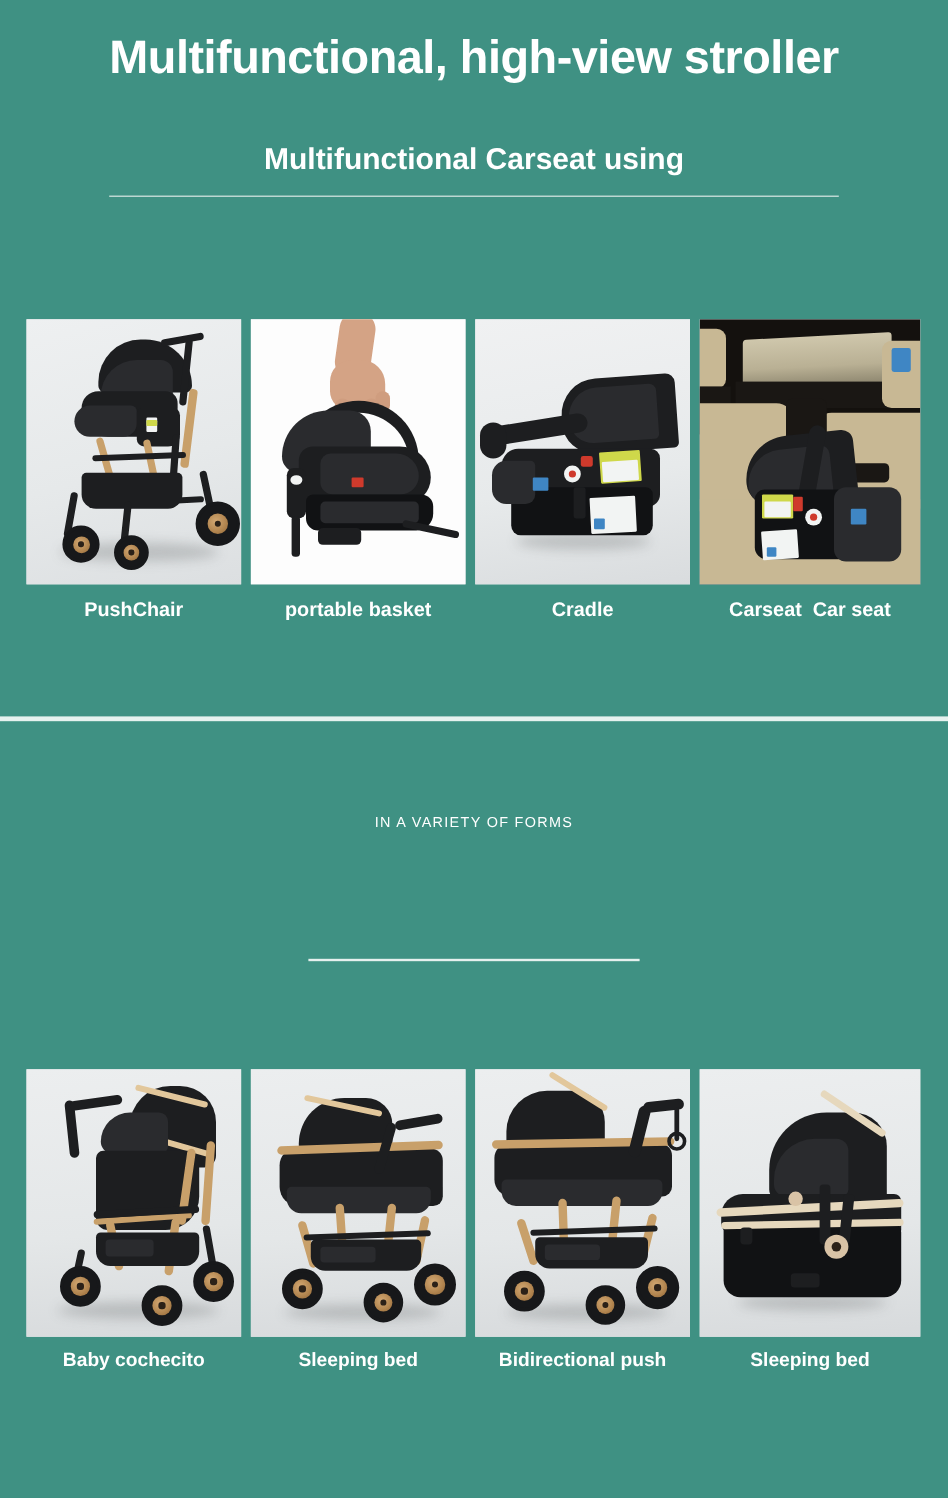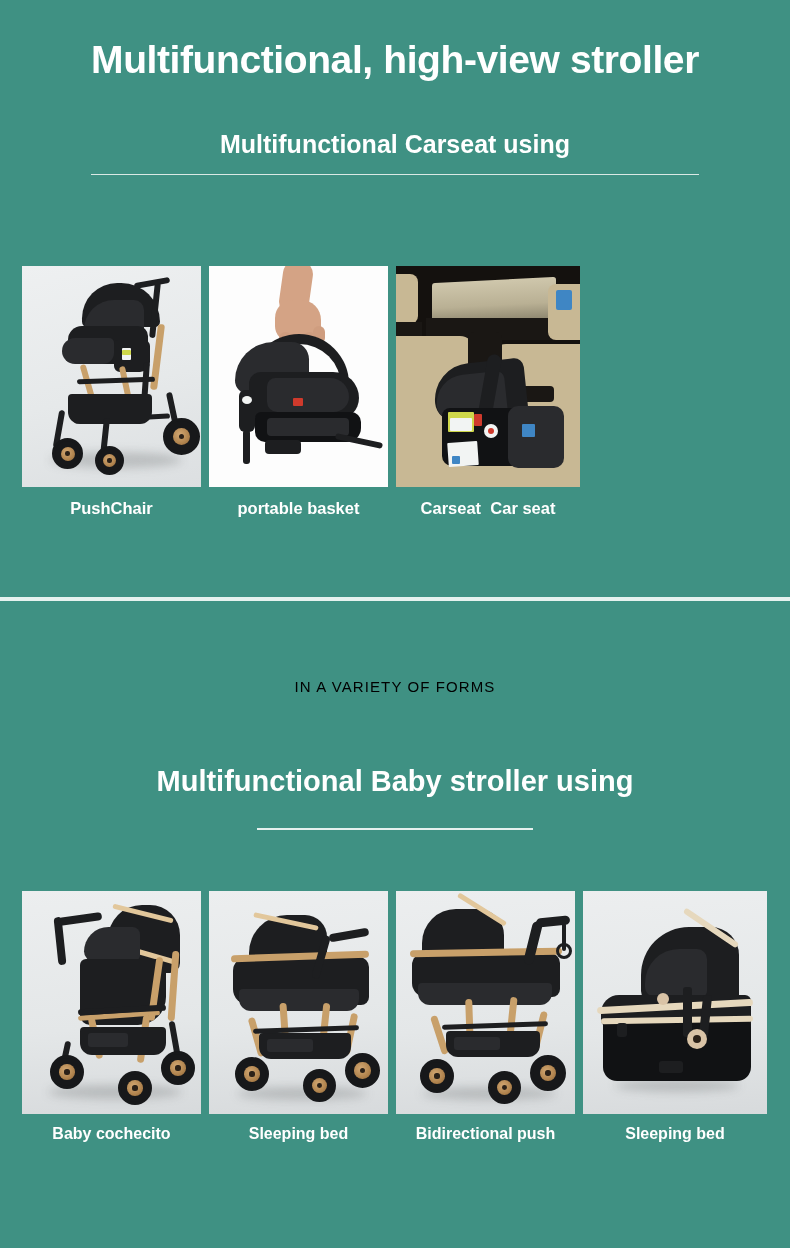--- a/index.html
+++ b/index.html
@@ -24,21 +24,21 @@
     overflow: hidden;
   }
 
   
   .title-main {
     text-align: center;
     font-size: 39px;
     font-weight: 700;
     line-height: 1;
     letter-spacing: -0.4px;
-    padding-top: 40px;
+    padding-top: 29px;
     color: #ffffff;
   }
   .title-sub {
     text-align: center;
     font-size: 28px;
     font-weight: 700;
     line-height: 1;
     letter-spacing: -0.2px;
     padding-top: 21px;
     color: #ffffff;
@@ -68,24 +68,24 @@
   .divider-band {
     width: 790px;
     height: 4px;
     background: #e6f2ef;
     position: absolute;
     left: 0;
     top: 597px;
   }
   .eyebrow {
     text-align: center;
-    font-size: 15px;
+    font-size: 12px;
     font-weight: 400;
     letter-spacing: 1.1px;
-    color: #000000;
+    color: #ffffff;
     position: absolute;
     left: 0;
     right: 0;
     top: 678px;
   }
   .heading-2-wrap {
     position: absolute;
     left: 0;
     right: 0;
     top: 767px;
@@ -280,20 +280,48 @@
           <div class="blk" style="left:30px;top:124px;width:16px;height:42px;border-radius:6px;"></div>
           <div class="sticker sticker-white" style="left:33px;top:130px;width:10px;height:8px;border-radius:50%;"></div>
           <div class="blk" style="left:34px;top:164px;width:7px;height:34px;border-radius:3px;"></div>
           <div class="blk" style="left:126px;top:172px;width:48px;height:6px;border-radius:3px;transform:rotate(12deg);"></div>
           <div class="blk" style="left:56px;top:174px;width:36px;height:14px;border-radius:4px;"></div>
         </div>
       </div>
       <div class="caption">portable basket</div>
     </div>
 
+    <div class="cell">
+      <div class="photo">
+        <div class="scene bg-studio2">
+          <div class="shadow-floor" style="left:34px;top:178px;width:112px;height:14px;"></div>
+
+          <div class="blk" style="left:72px;top:48px;width:96px;height:62px;border-radius:30px 8px 4px 26px;transform:rotate(-4deg);"></div>
+          <div class="blk2" style="left:78px;top:56px;width:74px;height:46px;border-radius:24px 6px 4px 20px;transform:rotate(-4deg);"></div>
+
+          <div class="blk" style="left:8px;top:84px;width:86px;height:16px;border-radius:12px;transform:rotate(-9deg);"></div>
+          <div class="blk" style="left:4px;top:86px;width:22px;height:30px;border-radius:12px;"></div>
+
+          <div class="blk" style="left:22px;top:108px;width:132px;height:48px;border-radius:14px 8px 10px 16px;"></div>
+          <div class="blk3" style="left:30px;top:140px;width:118px;height:40px;border-radius:4px 6px 8px 8px;"></div>
+          <div class="blk2" style="left:14px;top:118px;width:36px;height:36px;border-radius:12px 4px 8px 12px;"></div>
+
+          <div class="sticker sticker-yellow" style="left:104px;top:110px;width:34px;height:26px;transform:rotate(-4deg);"></div>
+          <div class="sticker sticker-white" style="left:106px;top:118px;width:30px;height:17px;transform:rotate(-4deg);"></div>
+          <div class="sticker sticker-white" style="left:96px;top:148px;width:38px;height:30px;transform:rotate(-3deg);"></div>
+          <div class="sticker sticker-blue" style="left:99px;top:166px;width:9px;height:9px;"></div>
+          <div class="sticker sticker-blue" style="left:48px;top:132px;width:13px;height:11px;"></div>
+          <div class="sticker sticker-red" style="left:88px;top:114px;width:10px;height:9px;border-radius:2px;"></div>
+          <div class="sticker sticker-white" style="left:74px;top:122px;width:14px;height:14px;border-radius:50%;"></div>
+          <div class="sticker sticker-red" style="left:78px;top:126px;width:6px;height:6px;border-radius:50%;"></div>
+          <div class="blk" style="left:82px;top:140px;width:10px;height:26px;border-radius:2px;"></div>
+        </div>
+      </div>
+      <div class="caption">Cradle</div>
+    </div>
 
     <div class="cell cell-wide">
       <div class="photo">
         <div class="scene bg-car">
 
           <div class="windshield" style="left:36px;top:14px;width:124px;height:42px;border-radius:3px;transform:skewY(-3deg);"></div>
           <div class="car-dark" style="left:30px;top:52px;width:150px;height:22px;"></div>
 
           <div class="car-seatback" style="left:0px;top:8px;width:22px;height:50px;border-radius:0 8px 8px 0;"></div>
           <div class="car-dark" style="left:0px;top:56px;width:26px;height:40px;"></div>
@@ -326,21 +354,20 @@
       <div class="caption">Carseat  Car seat</div>
     </div>
 
   </div>
 
   <div class="divider-band"></div>
 
   <div class="eyebrow">IN A VARIETY OF FORMS</div>
 
   <div class="heading-2-wrap">
-    <div class="section-heading">Multifunctional Baby stroller using</div>
     <div class="rule-short"></div>
   </div>
 
   <div class="row row-stroller">
 
     <div class="cell">
       <div class="photo">
         <div class="scene bg-studio3">
           <div class="shadow-floor" style="left:26px;top:194px;width:134px;height:14px;"></div>
 

